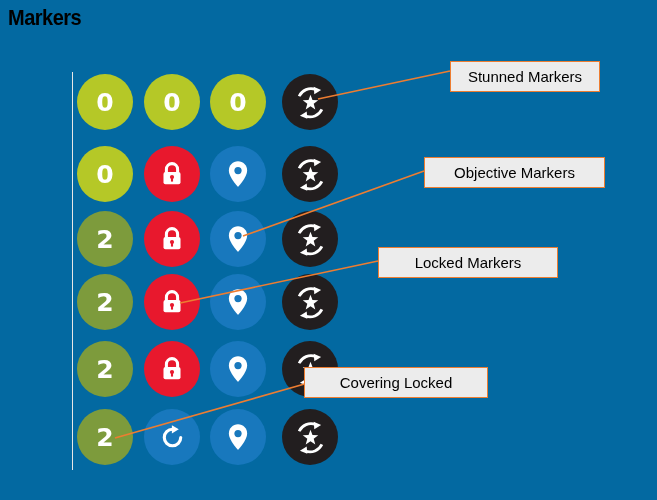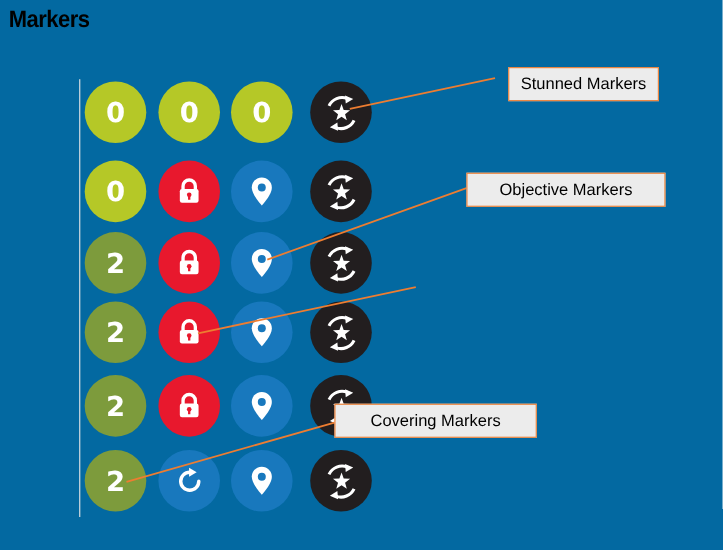--- a/index.html
+++ b/index.html
@@ -30,21 +30,21 @@
   .icon-stun{width:35px;height:35px;}
   .icon-rotate{width:29px;height:29px;}
 
   .lines{position:absolute;left:0;top:0;width:657px;height:500px;z-index:4;pointer-events:none;}
   .lines line{stroke:var(--accent-orange,#ed7d31);stroke-width:1.6;}
 
   .callout{position:absolute;height:31px;background:var(--label-bg,#ececec);
            border:1.6px solid var(--accent-orange,#ed7d31);box-sizing:border-box;
            display:flex;align-items:center;justify-content:center;
            font-size:15px;color:#000;z-index:5;}
-  #label-stunned{left:450px;top:61px;width:137px;margin-left:12px;}
+  #label-stunned{left:450px;top:61px;width:150px;}
   #label-objective{left:424px;top:157px;width:181px;}
   #label-locked{left:378px;top:247px;width:180px;}
   #label-covering{left:304px;top:367px;width:184px;}
 </style>
 </head>
 <body>
 
 <div class="slide">
 
   <div class="slide-title">Markers</div>
@@ -188,15 +188,16 @@
 
   <svg class="lines">
     <line x1="450" y1="71" x2="318" y2="99"></line>
     <line x1="424" y1="171" x2="243" y2="236"></line>
     <line x1="378" y1="261" x2="180" y2="303"></line>
     <line x1="308" y1="383" x2="115" y2="438"></line>
   </svg>
 
   <div class="callout" id="label-stunned">Stunned Markers</div>
   <div class="callout" id="label-objective">Objective Markers</div>
-  <div class="callout" id="label-covering">Covering Markers</div>
+  <div class="callout" id="label-locked">Locked Markers</div>
+  <div class="callout" id="label-covering">Covering Locked</div>
 
 </div>
 
 </body></html>

